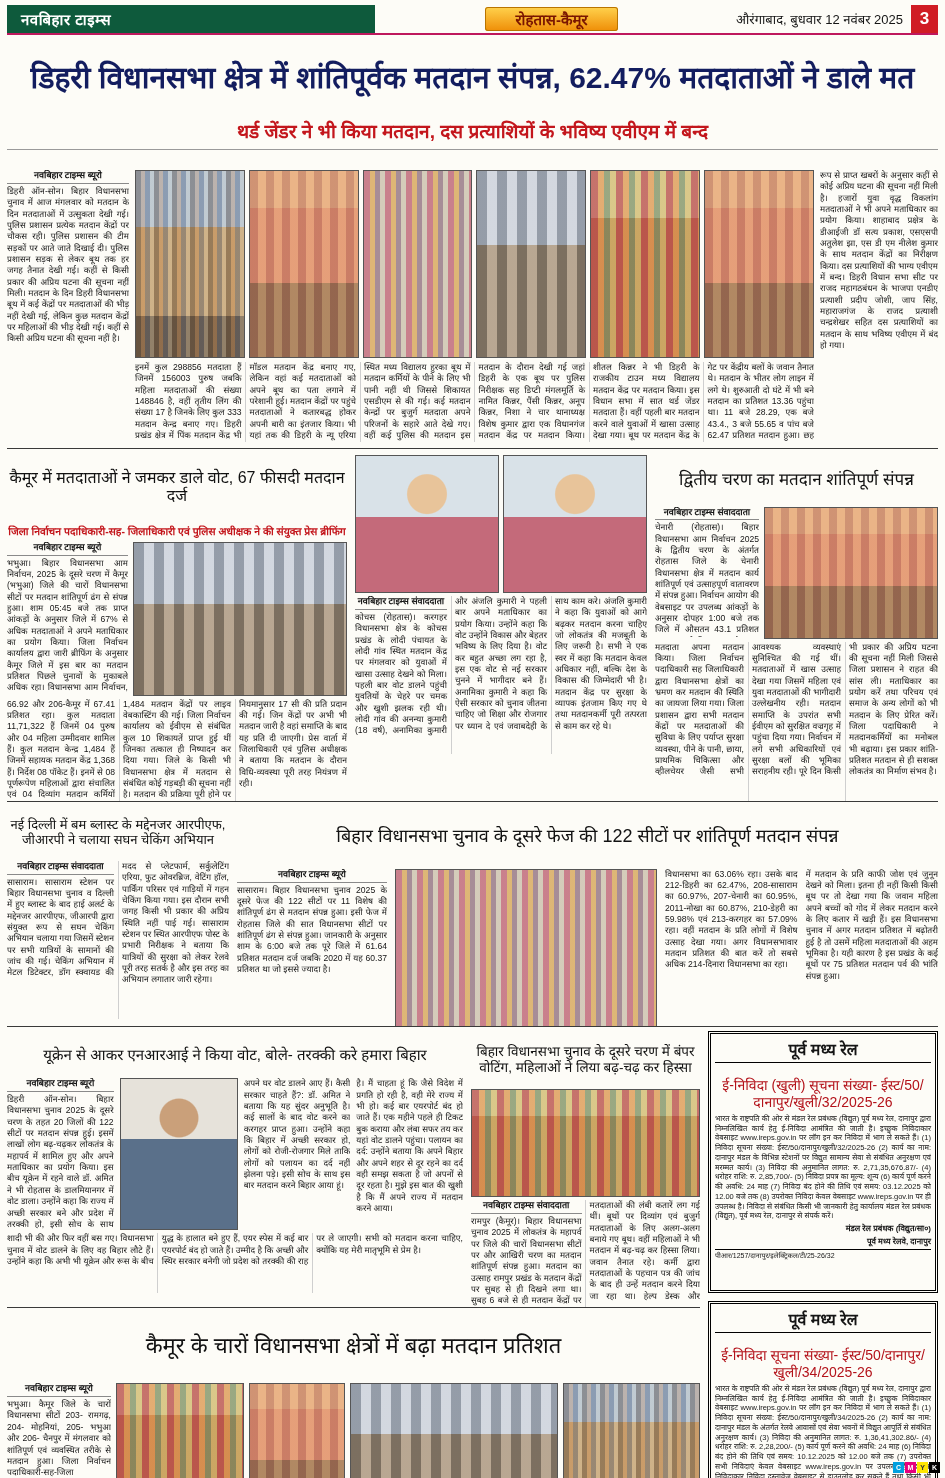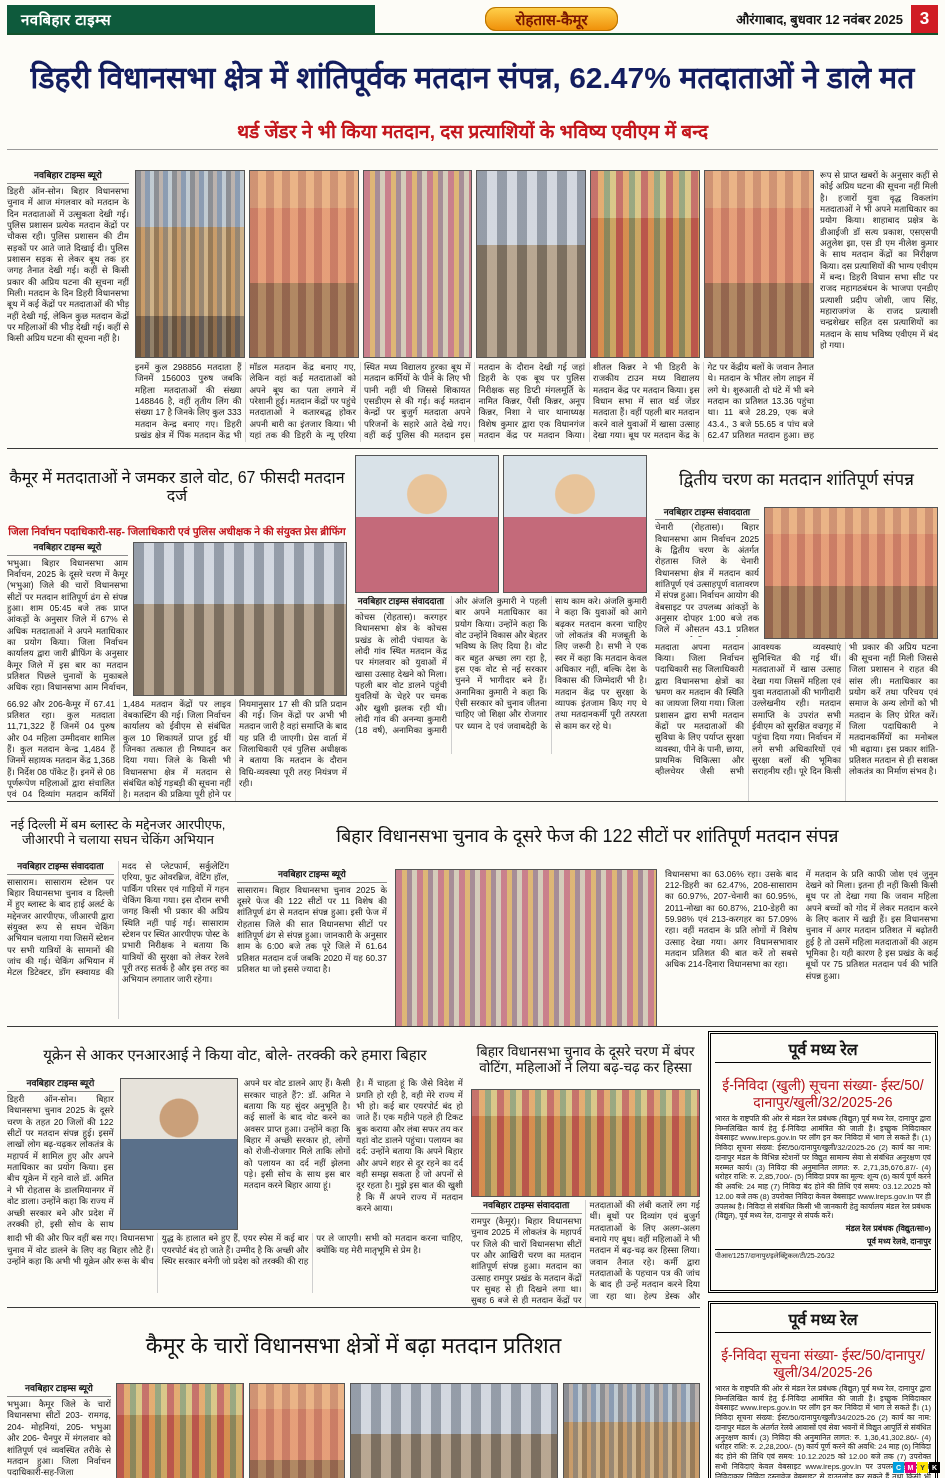--- a/index.html
+++ b/index.html
@@ -1,25 +1,25 @@
 <!DOCTYPE html>
 <html lang="hi"><head>
 <meta charset="utf-8">
 <style>
   html,body{margin:0;padding:0;background:#888;}
   .page{position:relative;width:945px;height:1478px;margin:0 auto;background:#fdfcf7;
         font-family:"Liberation Sans",sans-serif;color:#151515;padding:5px 7px;box-sizing:border-box;overflow:hidden;}
   
-  .topbar{display:flex;align-items:stretch;height:28px;border-bottom:2px solid #14532d;}
+  .topbar{display:flex;align-items:stretch;height:28px;border-bottom:2px solid #be185d;}
   .mast{background:#0e5a3c;color:#fff;font-weight:bold;font-size:15px;display:flex;align-items:center;
         padding:0 14px;flex:0 0 340px;letter-spacing:.5px;}
   .tspacer{flex:1;}
   .section-badge{align-self:center;background:linear-gradient(180deg,#ffd24d,#ef8e07);color:#7a1500;
-        font-weight:bold;font-size:15px;padding:2px 30px;border-radius:11px;box-shadow:inset 0 0 0 1px #b97400;}
-  .dateline{display:flex;align-items:center;font-weight:bold;font-size:13px;padding:0 8px;}
+        font-weight:bold;font-size:15px;padding:2px 30px;border-radius:3px;box-shadow:inset 0 0 0 1px #b97400;}
+  .dateline{display:flex;align-items:center;font-weight:normal;font-size:13px;padding:0 8px;}
   .pagebox{background:#d01c24;color:#fff;font-weight:bold;font-size:17px;width:27px;display:flex;
         align-items:center;justify-content:center;}
   
   .lead-hl{font-size:30px;font-weight:bold;color:#131d5f;text-align:center;line-height:1.1;padding:6px 2px 2px;}
   .lead-sub{font-size:19px;font-weight:bold;color:#c3161c;text-align:center;padding:2px 0 5px;border-bottom:1px solid #9a9a9a;}
   .sec-hl{font-weight:normal;text-align:center;line-height:1.15;color:#111;}
   .deck{color:#c3161c;font-weight:bold;font-size:10.5px;text-align:center;padding:2px 0;}
   
   .smalltext{font-size:8.6px;line-height:1.32;text-align:justify;overflow:hidden;}
   .byline{font-weight:bold;text-align:center;font-size:9px;border-bottom:1px solid #8a8a8a;margin-bottom:2px;padding-bottom:1px;}
@@ -197,21 +197,21 @@
 
       <div class="band4">
         <article>
           <h3 class="sec-hl nri-hl">यूक्रेन से आकर एनआरआई ने किया वोट, बोले- तरक्की करे हमारा बिहार</h3>
           <div class="nri-grid">
             <div class="smalltext">
               <div class="byline">नवबिहार टाइम्स ब्यूरो</div>
               <span>डिहरी ऑन-सोन। बिहार विधानसभा चुनाव 2025 के दूसरे चरण के तहत 20 जिलों की 122 सीटों पर मतदान संपन्न हुई। इसमें लाखों लोग बढ़-चढ़कर लोकतंत्र के महापर्व में शामिल हुए और अपने मताधिकार का प्रयोग किया। इस बीच यूक्रेन में रहने वाले डॉ. अमित ने भी रोहतास के डालमियानगर में वोट डाला। उन्होंने कहा कि राज्य में अच्छी सरकार बने और प्रदेश में तरक्की हो, इसी सोच के साथ मतदान करने आया हूं।</span>
             </div>
             <div class="ph ph-man nri-photo"></div>
-            <div class="smalltext">अपने घर वोट डालने आए हैं। कैसी सरकार चाहते हैं?: डॉ. अमित ने बताया कि यह सुंदर अनुभूति है। कई सालों के बाद वोट करने का अवसर प्राप्त हुआ। उन्होंने कहा कि बिहार में अच्छी सरकार हो, लोगों को रोजी-रोजगार मिले ताकि लोगों को पलायन का दर्द नहीं झेलना पड़े। इसी सोच के साथ इस बार मतदान करने बिहार आया हूं।</div>
+            <div class="smalltext">अपने घर वोट डालने आए हैं। कैसी सरकार चाहते हैं?: डॉ. अमित ने बताया कि यह सुंदर अनुभूति है। कई सालों के बाद वोट करने का करगहर प्राप्त हुआ। उन्होंने कहा कि बिहार में अच्छी सरकार हो, लोगों को रोजी-रोजगार मिले ताकि लोगों को पलायन का दर्द नहीं झेलना पड़े। इसी सोच के साथ इस बार मतदान करने बिहार आया हूं।</div>
             <div class="smalltext">है। मैं चाहता हूं कि जैसे विदेश में प्रगति हो रही है, वही मेरे राज्य में भी हो। कई बार एयरपोर्ट बंद हो जाते हैं। एक महीने पहले ही टिकट बुक कराया और लंबा सफर तय कर यहां वोट डालने पहुंचा। पलायन का दर्द: उन्होंने बताया कि अपने बिहार और अपने शहर से दूर रहने का दर्द वही समझ सकता है जो अपनों से दूर रहता है। मुझे इस बात की खुशी है कि मैं अपने राज्य में मतदान करने आया।</div>
           </div>
           <div class="nri-bottom cols smalltext">शादी भी की और फिर वहीं बस गए। विधानसभा चुनाव में वोट डालने के लिए वह बिहार लौटे हैं। उन्होंने कहा कि अभी भी यूक्रेन और रूस के बीच युद्ध के हालात बने हुए हैं, एयर स्पेस में कई बार एयरपोर्ट बंद हो जाते हैं। उम्मीद है कि अच्छी और स्थिर सरकार बनेगी जो प्रदेश को तरक्की की राह पर ले जाएगी। सभी को मतदान करना चाहिए, क्योंकि यह मेरी मातृभूमि से प्रेम है।</div>
         </article>
 
         <article>
           <h3 class="sec-hl bump-hl">बिहार विधानसभा चुनाव के दूसरे चरण में बंपर वोटिंग, महिलाओं ने लिया बढ़-चढ़ कर हिस्सा</h3>
           <div class="ph ph-sari bump-photo"></div>
           <div class="bump-body cols smalltext">
             <div class="byline">नवबिहार टाइम्स संवाददाता</div>

